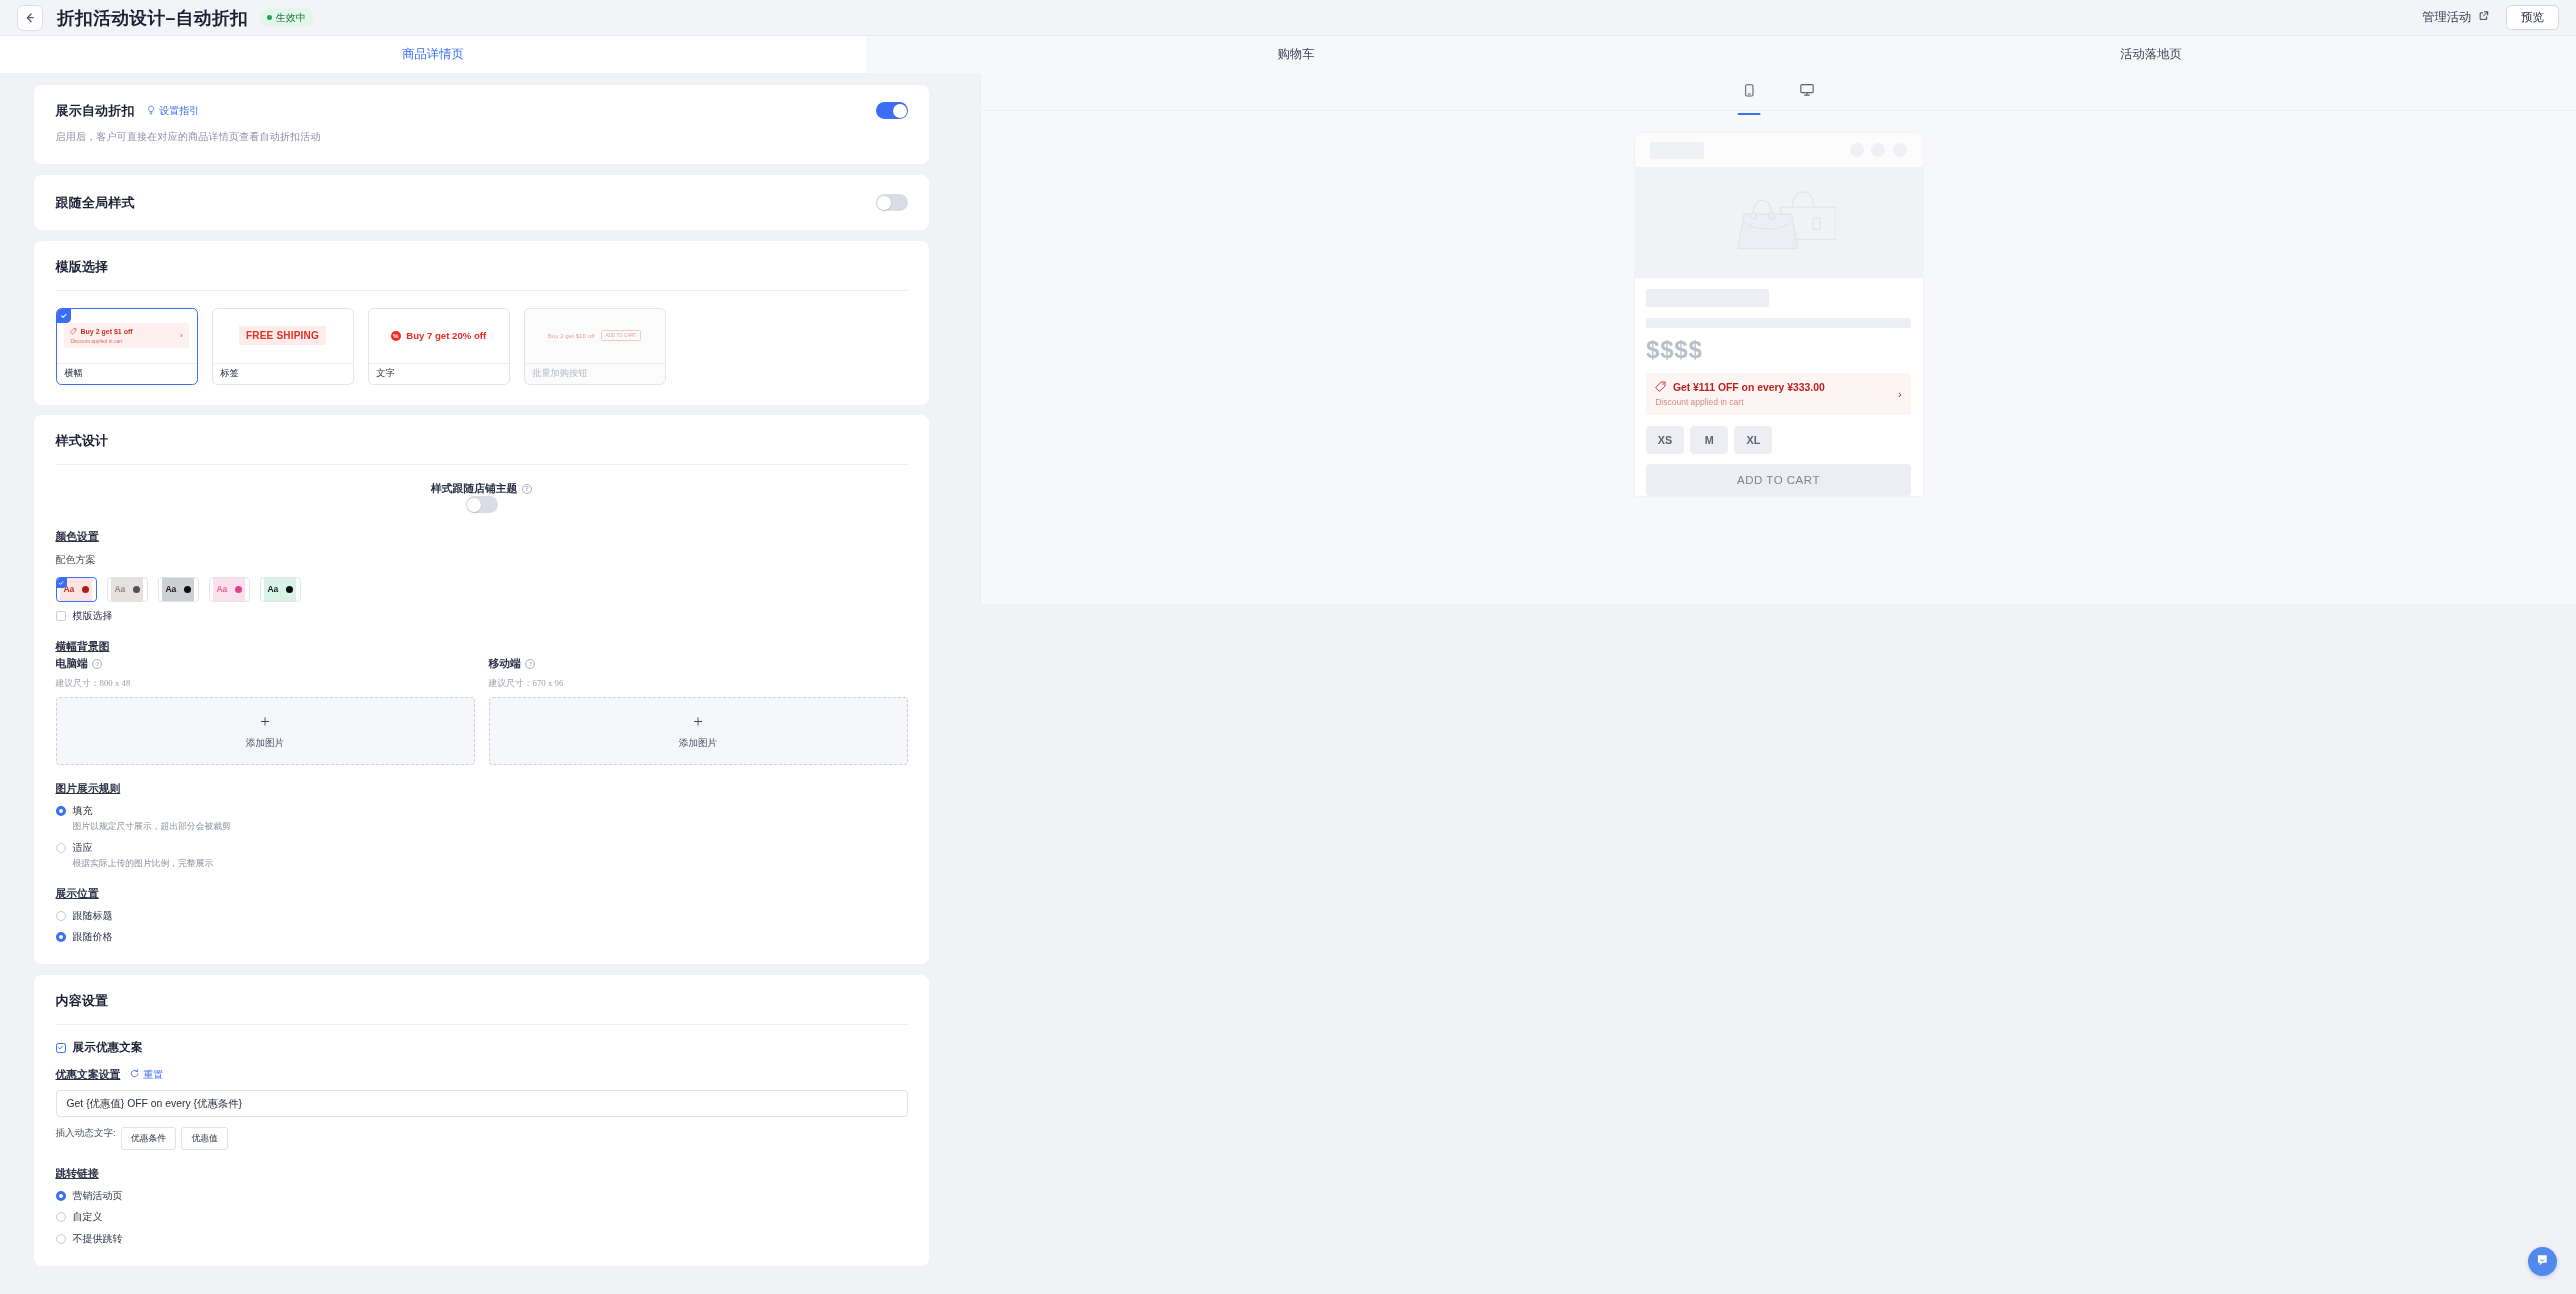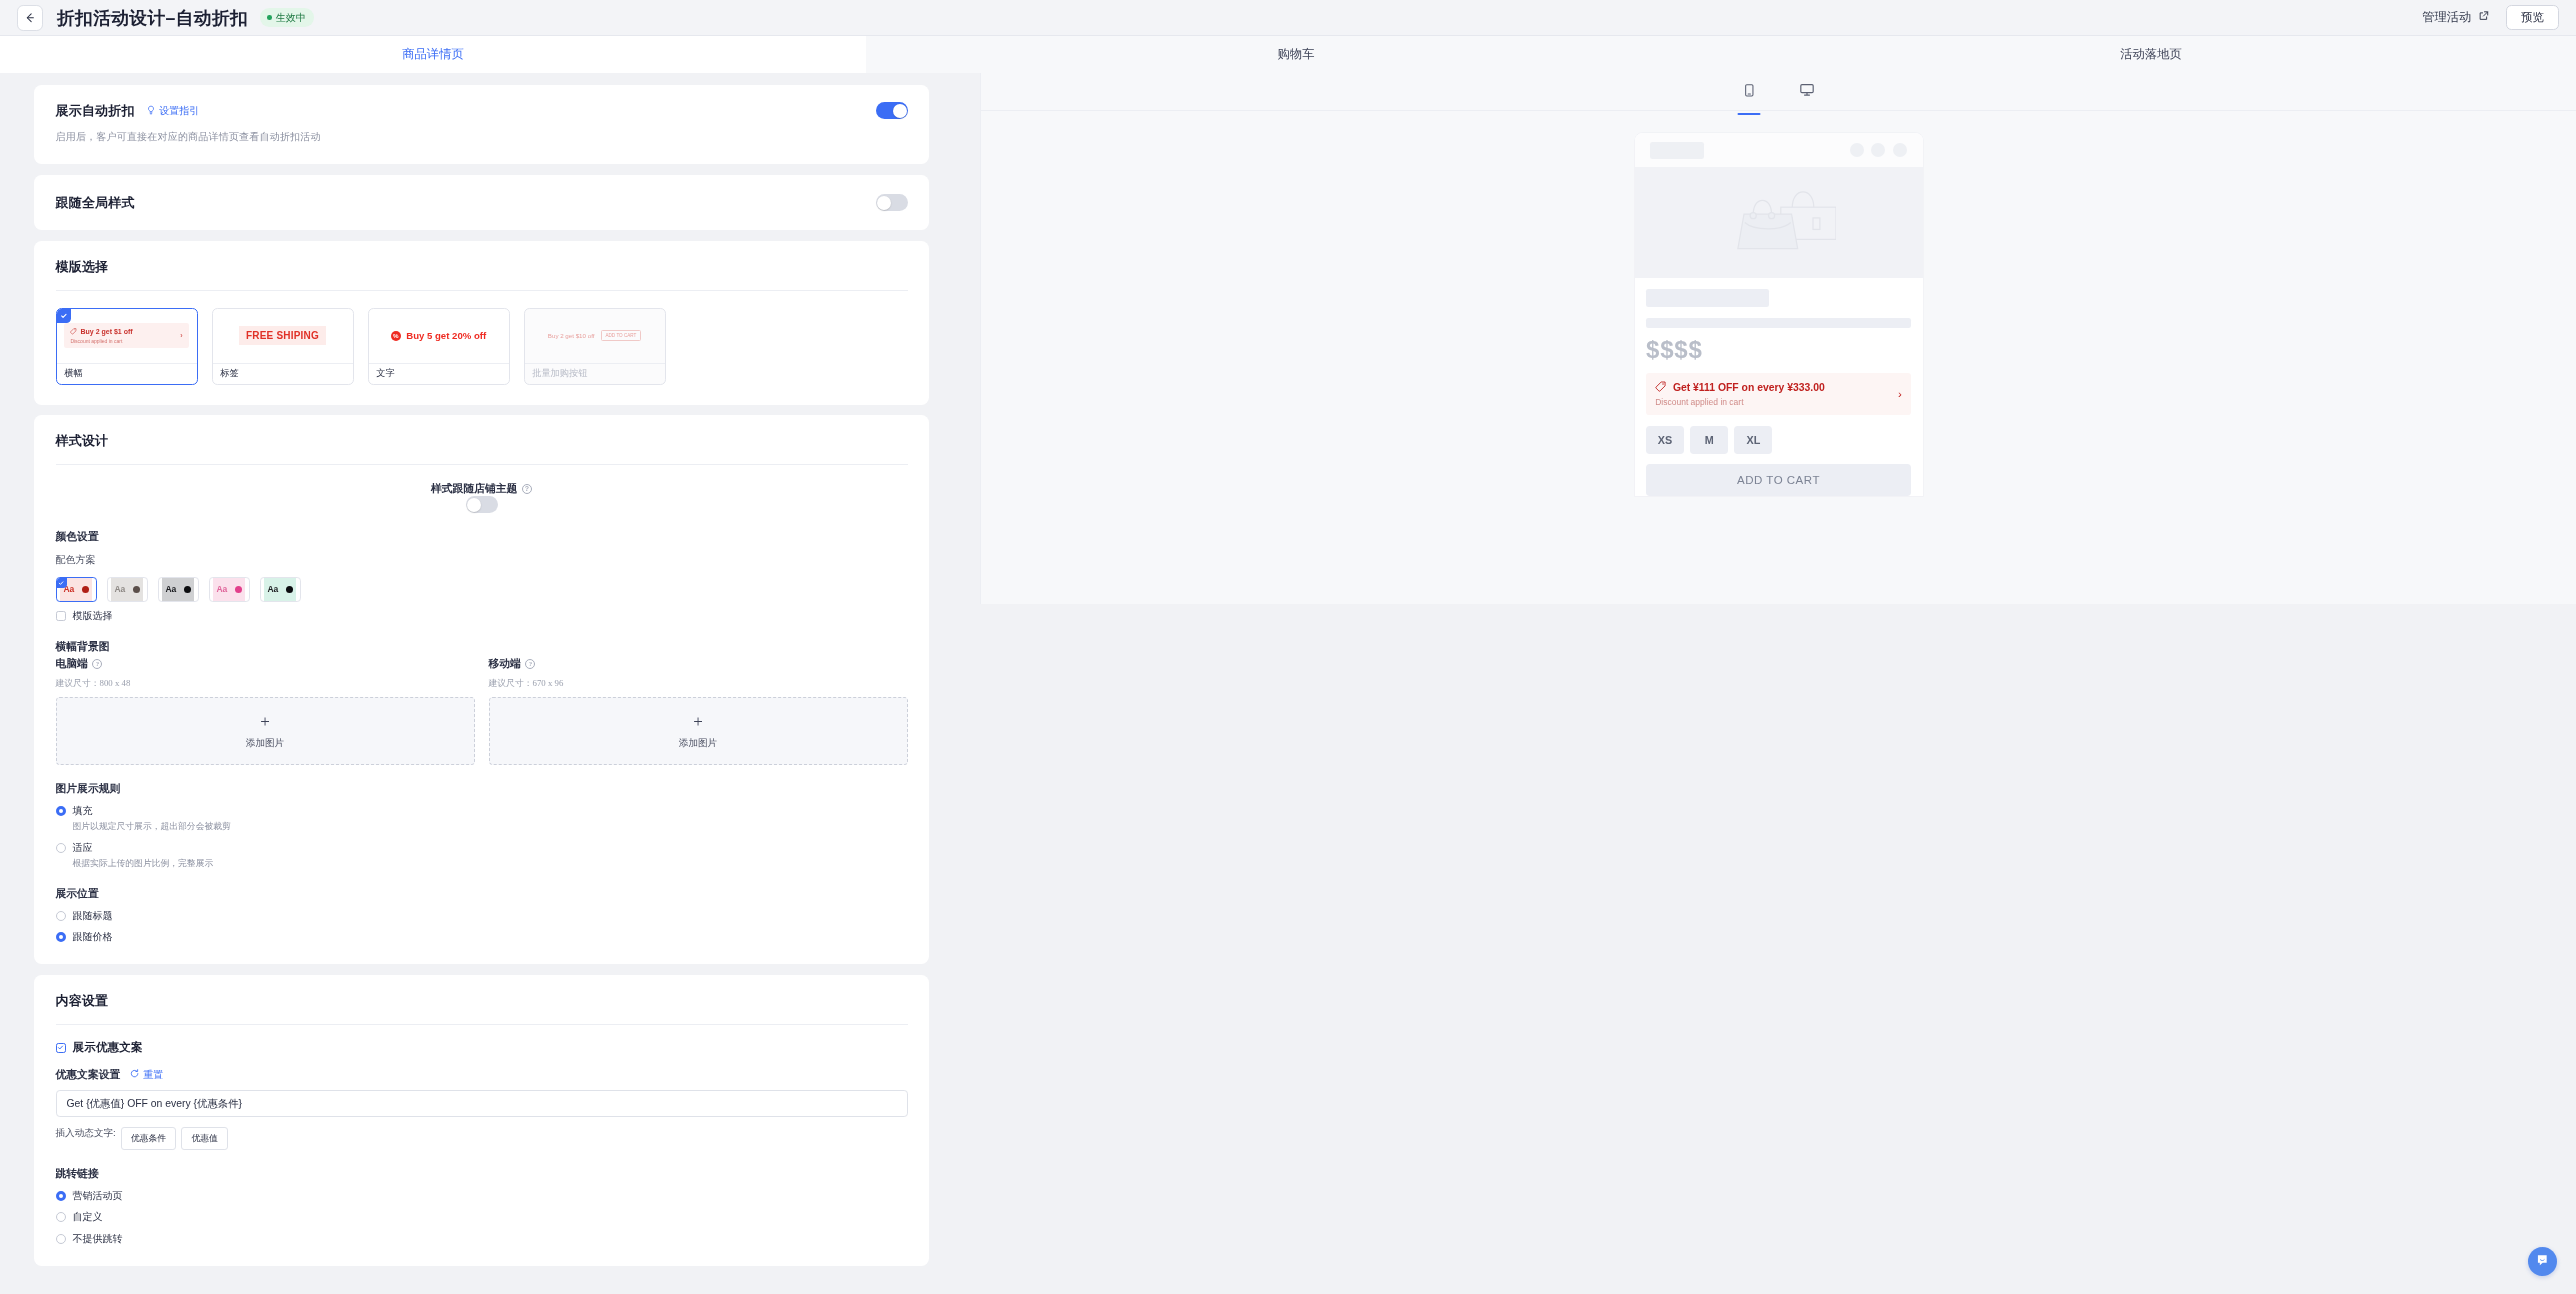--- a/index.html
+++ b/index.html
@@ -138,21 +138,21 @@
   }
   .mini-cart { display: flex; align-items: center; gap: 6.2px; }
   .mini-cart .mc-txt { font-size: 6.2px; color: #e8a19e; white-space: nowrap; }
   .mini-cart .mc-btn {
     border: 0.8px solid #f0c9c7; color: #e8a19e; font-size: 4.6px; padding: 2.3px 3.8px; border-radius: 1.5px;
     white-space: nowrap;
   }
 
   
   .field-label { font-size: 10.8px; color: #2b3044; font-weight: 600; display:flex; align-items:center; gap:4.6px; }
-  .sec-label { font-size: 10.8px; font-weight: 600; color: #2b3044; }
+  .sec-label { font-size: 10.8px; font-weight: 600; color: #2b3044; text-decoration: underline; }
   .sub-label { font-size: 10px; color: #4a4f61; }
   .mt22 { margin-top: 17px; }
   .mt16 { margin-top: 12.3px; }
   .mt12 { margin-top: 9.2px; }
 
   .q-icon {
     width: 10px; height: 10px; border-radius: 50%; border: 0.8px solid #a9aebc;
     color: #a9aebc; font-size: 7px; line-height: 8.5px; text-align: center; display:inline-block;
   }
 
@@ -380,21 +380,21 @@
             <div class="tpl-body">
               <span class="mini-ship">FREE SHIPING</span>
             </div>
             <div class="tpl-label">标签</div>
           </div>
 
           <div class="tpl">
             <div class="tpl-body">
               <span class="mini-text">
                 <span class="mini-badge-circle">%</span>
-                <span>Buy 5 get 20% off</span>
+                <span>Buy 7 get 20% off</span>
               </span>
             </div>
             <div class="tpl-label">文字</div>
           </div>
 
           <div class="tpl disabled">
             <div class="tpl-body">
               <span class="mini-cart">
                 <span class="mc-txt">Buy 2 get $10 off</span>
                 <span class="mc-btn">ADD TO CART</span>

